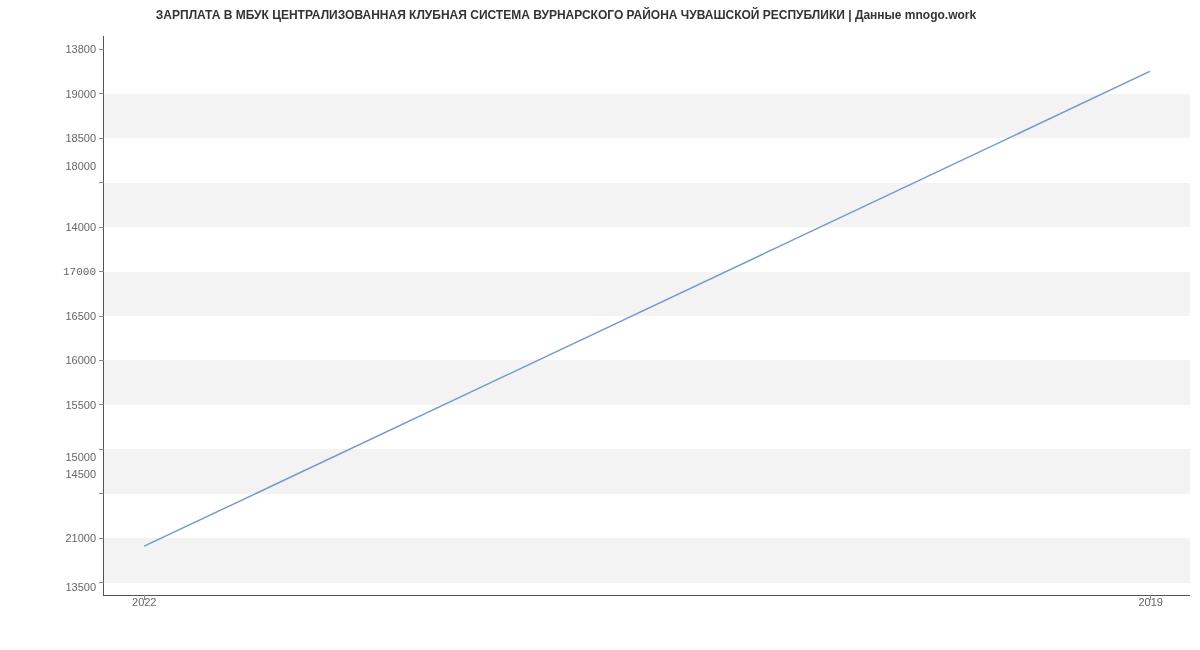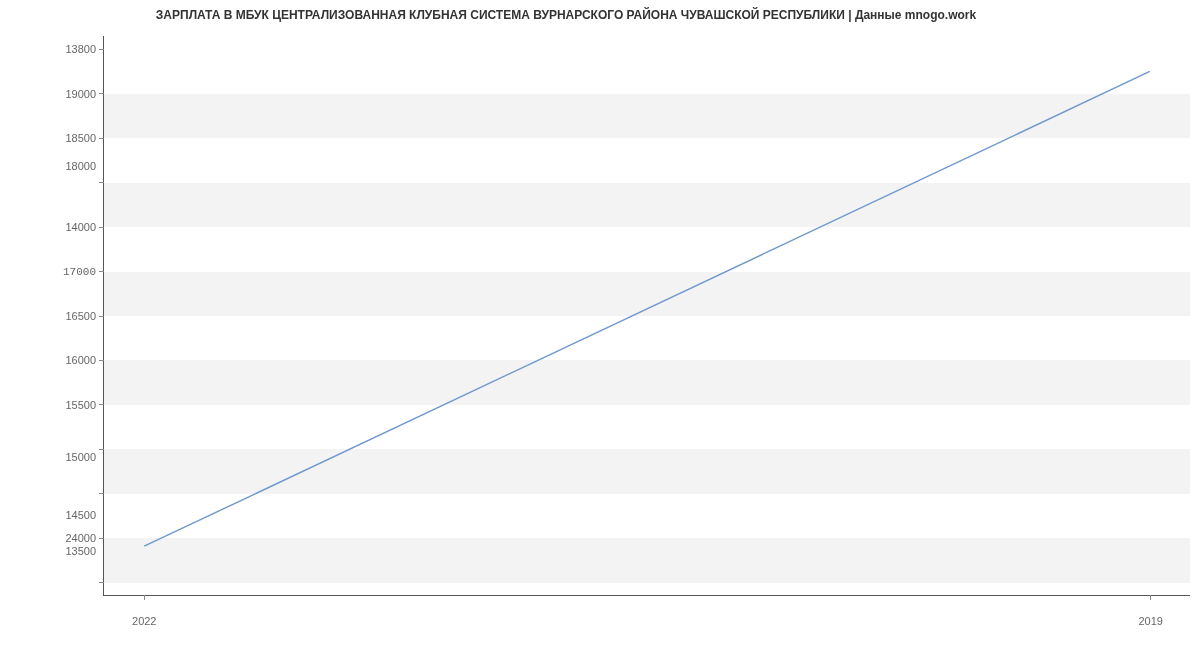--- a/index.html
+++ b/index.html
@@ -51,21 +51,21 @@
     position: absolute;
     left: -5px;
     width: 5px;
     height: 1px;
     background: #888;
   }
   .x-tick-label {
     position: absolute;
     top: 100%;
     transform: translateX(-50%);
-    padding-top: 20px;
+    padding-top: 1px;
     color: #666;
     white-space: nowrap;
     text-align: right;
   }
   .x-tick-mark {
     position: absolute;
     bottom: -5px;
     width: 1px;
     height: 5px;
     background: #888;
@@ -93,25 +93,25 @@
       <div class="gridband" style="top: 57.7778px; height: 44.4444px;"></div>
       <div class="gridband" style="top: 146.667px; height: 44.4444px;"></div>
       <div class="gridband" style="top: 235.556px; height: 44.4444px;"></div>
       <div class="gridband" style="top: 324.444px; height: 44.4444px;"></div>
       <div class="gridband" style="top: 413.333px; height: 44.4444px;"></div>
       <div class="gridband" style="top: 502.222px; height: 44.4444px;"></div>
     <svg class="series" id="series-svg" preserveAspectRatio="none" viewBox="0 0 1087 560">
       <path id="line-path" class="line-path" d="M40.25925925922535,511.1111111111111 L1046.7407407407745,35.55555555555554" style="stroke: rgb(111, 152, 207);"></path>
     </svg>
   <div class="y-tick-mark" style="top: 546.167px;"></div>
-      <div class="y-tick-label" style="top: 515px; text-align: right;">13500</div>
+      <div class="y-tick-label" style="top: 551px; text-align: right;">13500</div>
       <div class="y-tick-mark" style="top: 501.722px;"></div>
-      <div class="y-tick-label" style="top: 502.222px;">24000</div>
+      <div class="y-tick-label" style="top: 502.222px;">21000</div>
       <div class="y-tick-mark" style="top: 457.278px;"></div>
-      <div class="y-tick-label" style="top: 479px; margin-left: 15px;">14500</div>
+      <div class="y-tick-label" style="top: 438px; margin-left: 15px;">14500</div>
       <div class="y-tick-mark" style="top: 412.833px;"></div>
       <div class="y-tick-label" style="top: 413.333px; margin-top: 8px;">15000</div>
       <div class="y-tick-mark" style="top: 368.389px;"></div>
       <div class="y-tick-label" style="top: 368.889px;">15500</div>
       <div class="y-tick-mark" style="top: 323.944px;"></div>
       <div class="y-tick-label" style="top: 324.444px;">16000</div>
       <div class="y-tick-mark" style="top: 279.5px;"></div>
       <div class="y-tick-label" style="top: 280px;">16500</div>
       <div class="y-tick-mark" style="top: 235.056px;"></div>
       <div class="y-tick-label" style="top: 235.556px; font-family: Liberation Mono, monospace;">17000</div>

